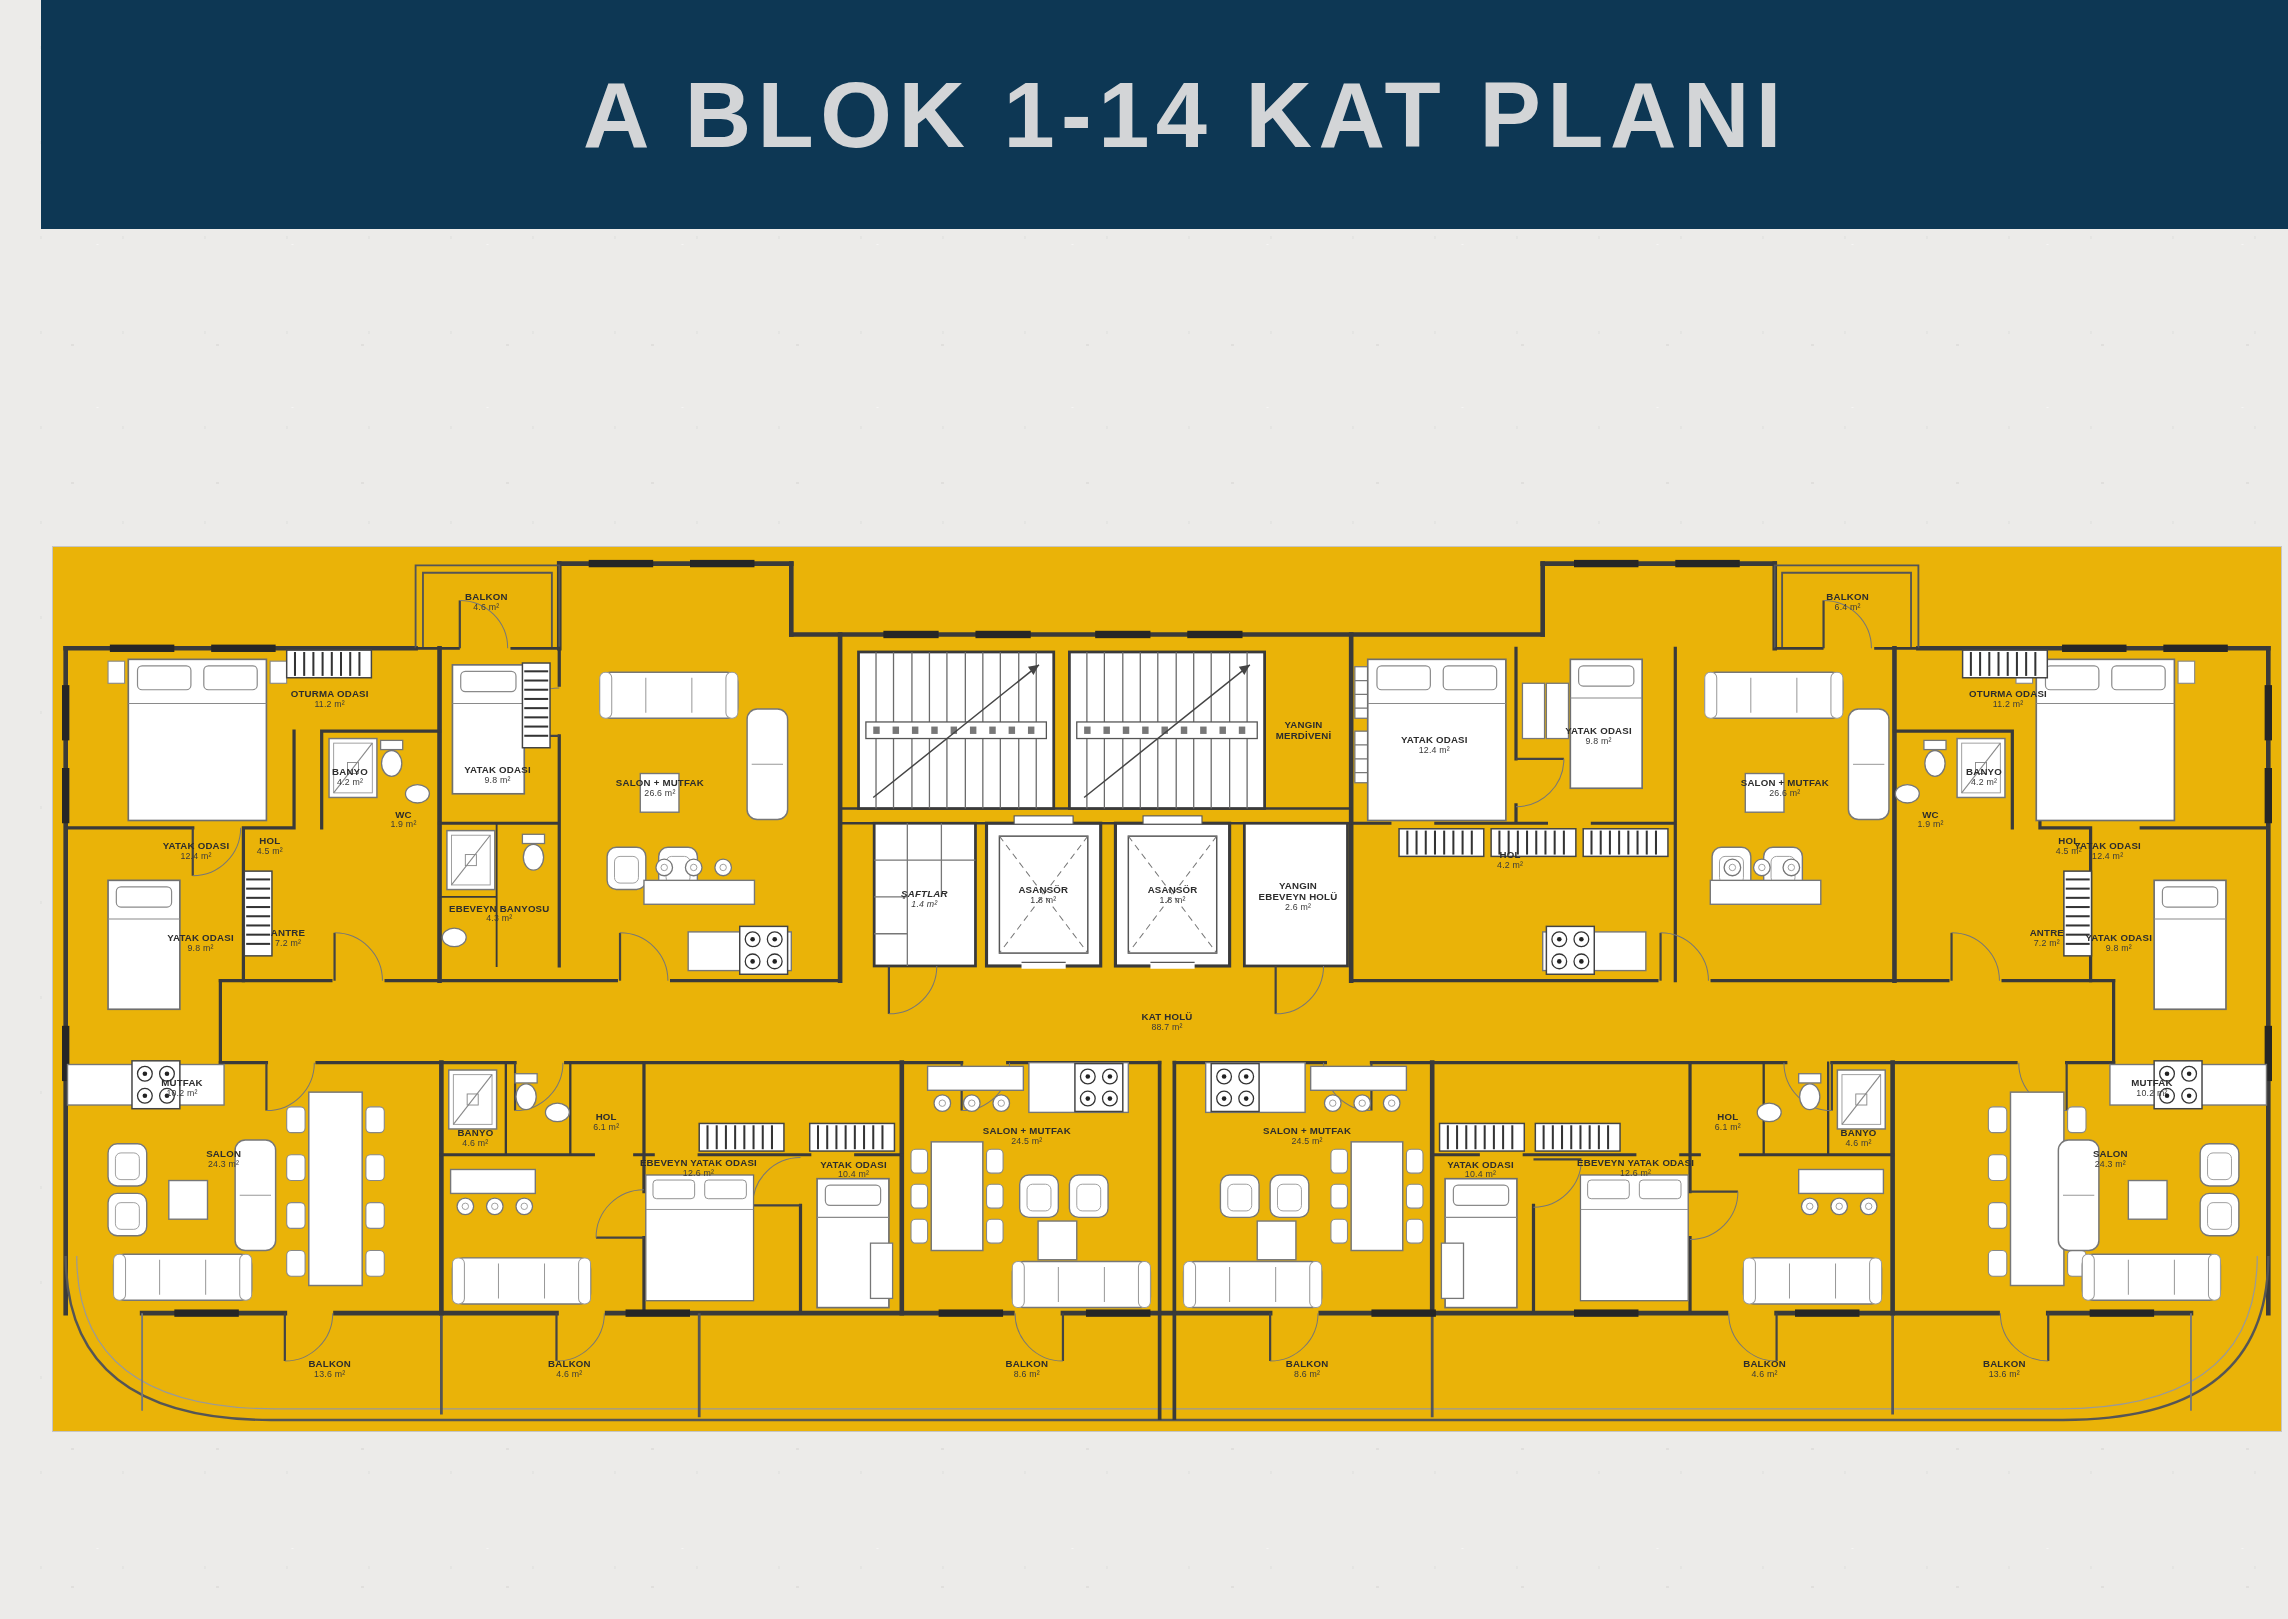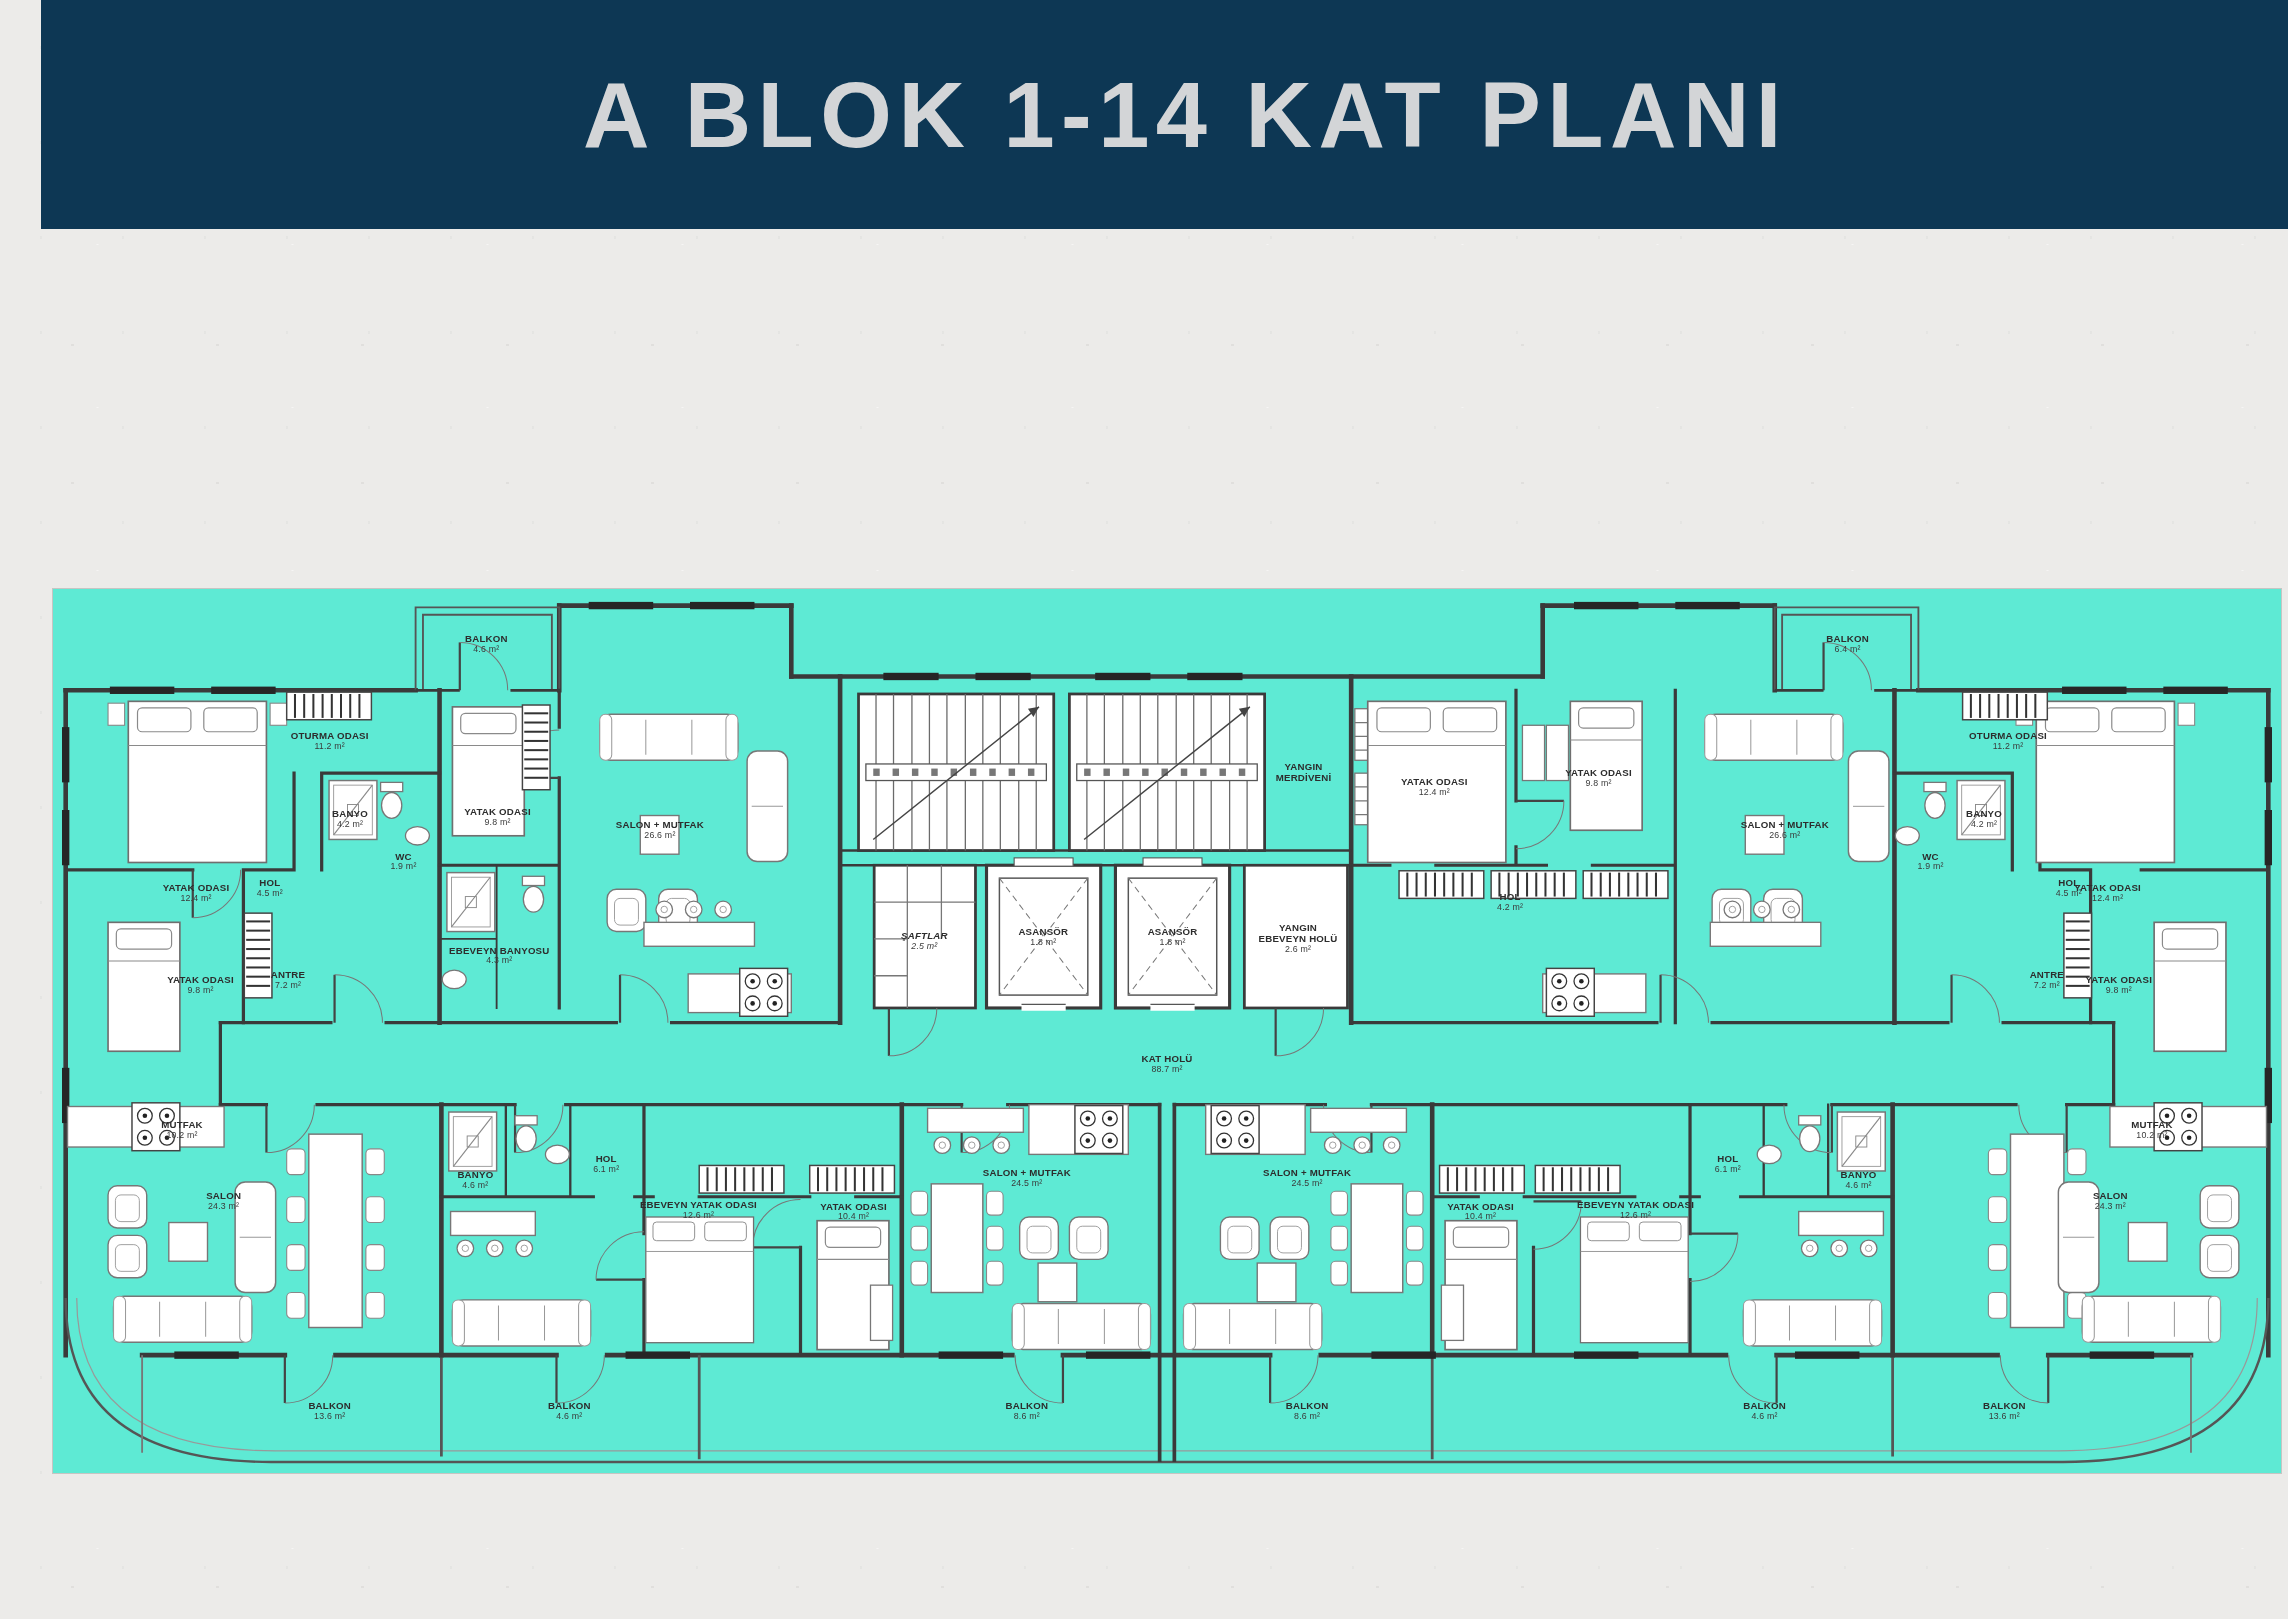--- a/index.html
+++ b/index.html
@@ -10,21 +10,21 @@
       radial-gradient(rgba(120,118,115,.10) 1.3px, transparent 1.5px),
       radial-gradient(rgba(150,148,145,.08) 1px, transparent 1.2px),
       radial-gradient(rgba(255,255,255,.5) 0.9px, transparent 1.1px);
     background-size:145px 138px, 82px 95px, 195px 163px;
     font-family:"Liberation Sans", sans-serif;
   }
   .header{position:absolute;left:0;top:0;width:2289px;height:229px;
     display:flex;align-items:center;justify-content:center;margin-left:41px;}
   .header h1{margin:0;font-size:92px;font-weight:800;letter-spacing:6.5px;line-height:1;}
   .plan-sheet{position:absolute;left:52px;top:546px;width:2230px;height:886px;
-    background:#5eead4;border:0.9px solid #c6c5c3;box-sizing:border-box;margin-top:42px;}
+    background:#eab308;border:0.9px solid #c6c5c3;box-sizing:border-box;}
   .plan-sheet svg{position:absolute;left:0;top:0;width:100%;height:100%;}
   .labels{position:absolute;left:0;top:0;width:100%;height:100%;}
   .room-label{position:absolute;transform:translate(-50%,-50%);text-align:center;
     color:#2d2d2d;font-size:9.7px;font-weight:700;line-height:1.12;
     letter-spacing:0.2px;white-space:nowrap;}
   .room-label .area{font-weight:400;font-size:8.8px;color:#3a3a3a;}
 </style>
 </head>
 <body style="background-color: rgb(236, 235, 233);">
 
@@ -541,21 +541,21 @@
       <div class="room-label" style="left: 27.24%; top: 27.29%;">
         <div>SALON + MUTFAK</div>
         <div class="area">26.6 m²</div>
       </div>
       <div class="room-label" style="left: 20.03%; top: 41.46%;">
         <div>EBEVEYN BANYOSU</div>
         <div class="area">4.3 m²</div>
       </div>
       <div class="room-label" style="left: 39.11%; top: 39.79%; font-style: italic;">
         <div>ŞAFTLAR</div>
-        <div class="area">2.5 m²</div>
+        <div class="area">1.4 m²</div>
       </div>
       <div class="room-label" style="left: 44.45%; top: 39.38%;">
         <div>ASANSÖR</div>
         <div class="area">1.8 m²</div>
       </div>
       <div class="room-label" style="left: 50.25%; top: 39.38%;">
         <div>ASANSÖR</div>
         <div class="area">1.8 m²</div>
       </div>
       <div class="room-label" style="left: 56.13%; top: 20.83%;">

